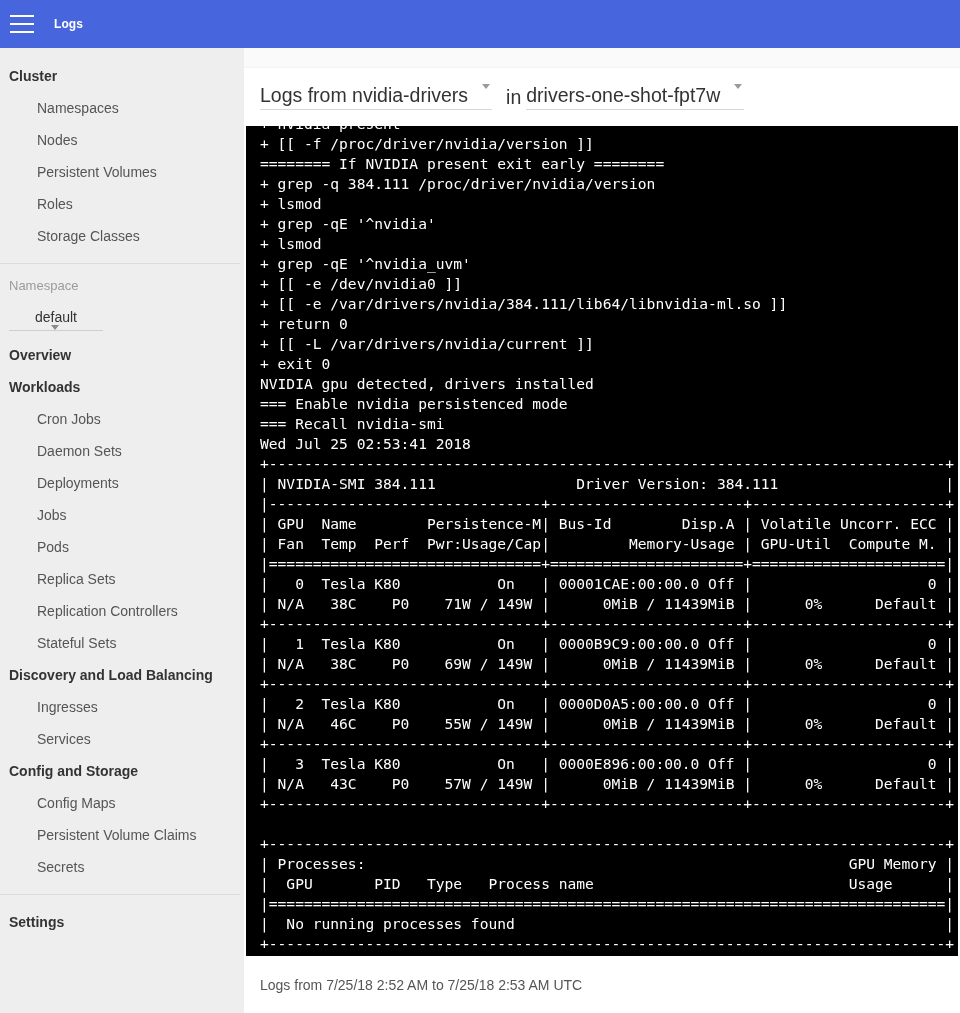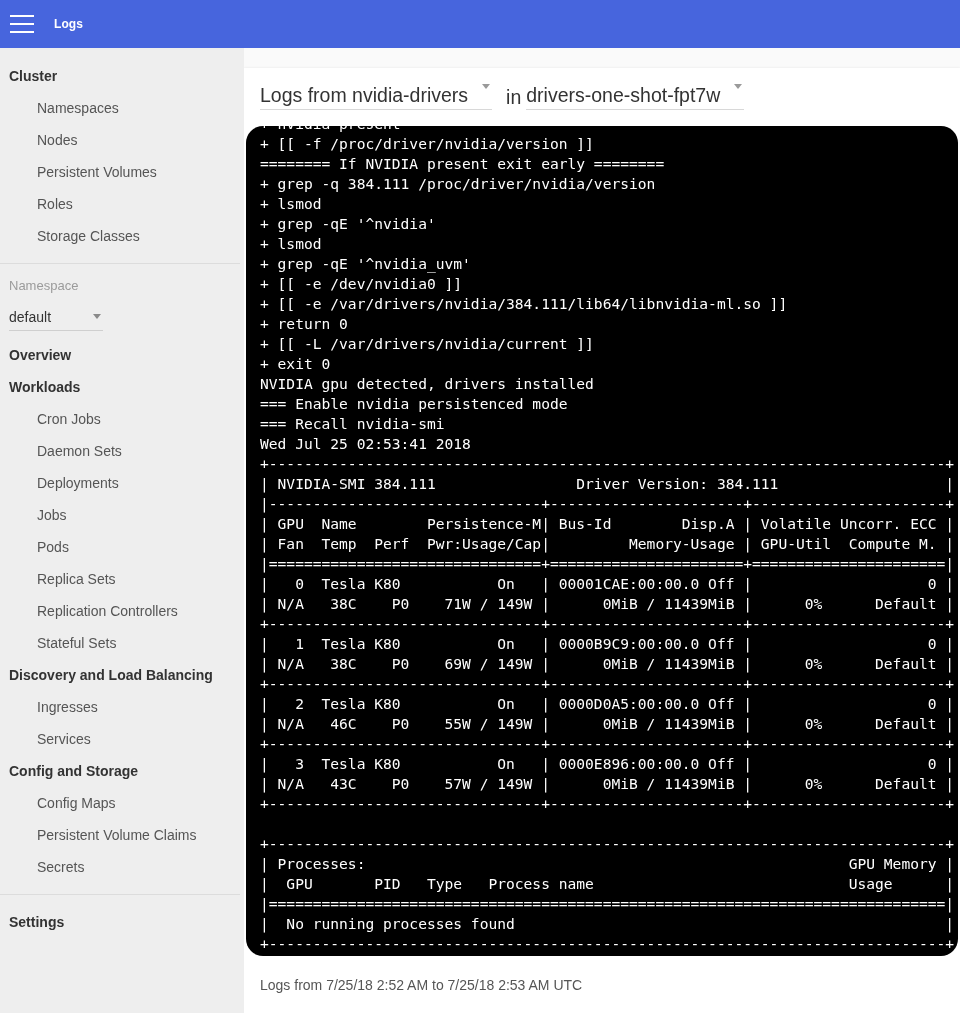--- a/index.html
+++ b/index.html
@@ -58,22 +58,23 @@
   }
   .ns-label {
     font-size: 13px; color: #9b9b9b;
     padding-left: 9px; height: 22px; line-height: 22px;
   }
   .ns-select {
     margin: 6px 0 0 9px;
     width: 94px;
     border-bottom: 1px solid #cfcfcf;
     height: 28px;
-    display: flex; align-items: center; justify-content: space-between;
+    display: flex; align-items: center; justify-content: flex-end;
     cursor: pointer;
+    flex-direction: column;
   }
   .ns-select span.val { font-size: 14px; color: #333; }
   .caret {
     width: 0; height: 0;
     border-left: 4.5px solid transparent;
     border-right: 4.5px solid transparent;
     border-top: 5px solid #8a8a8a;
     margin-right: 2px;
   }
   .nav-gap { height: 8px; }
@@ -108,21 +109,20 @@
   .sel .caret { margin-left: 14px; margin-bottom: 6px; border-top-color: #9a9a9a; }
   .sel-prefix { font-size: 19.5px; color: #333; margin: 0 5px 0 14px; }
 
   
   .terminal {
     position: absolute; top: 58px; left: 2px;
     width: 712px; height: 830px;
     background: #000;
     overflow: hidden;
     padding: 0;
-    border-radius: 17px;
   }
   .term-inner {
     position: absolute;
     top: -12px; left: 14px;
   }
   .logline {
     font-family: "DejaVu Sans Mono", "Liberation Mono", monospace;
     font-size: 14.6px;
     line-height: 20px;
     color: #ffffff;

